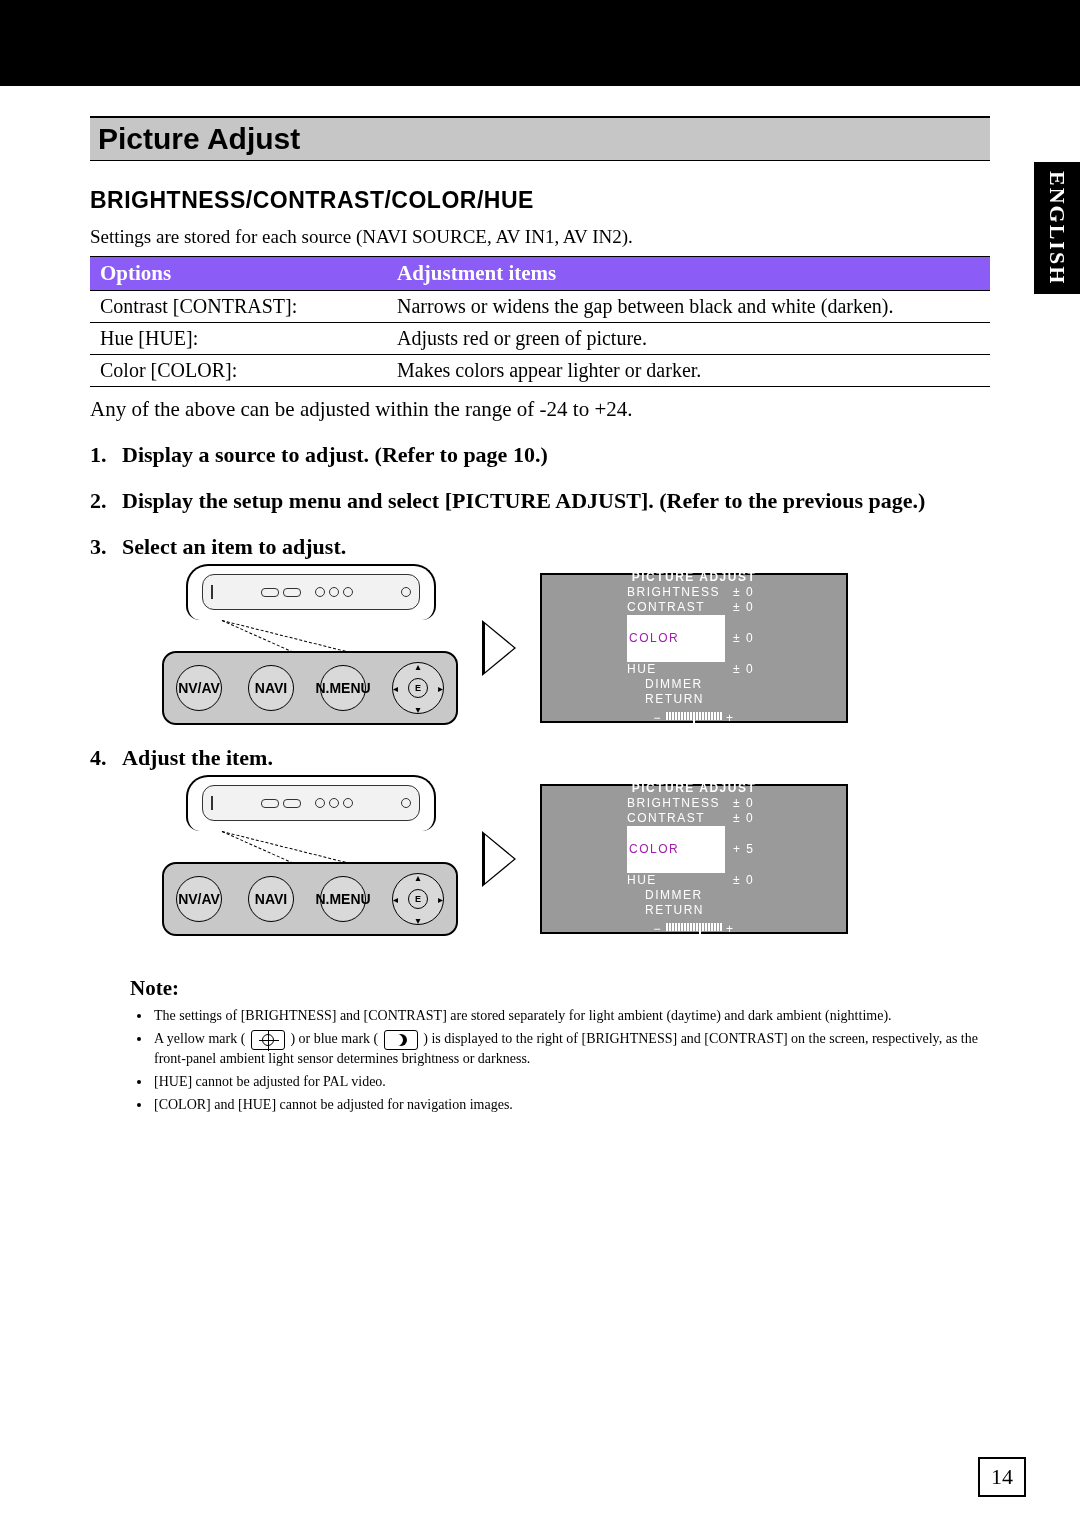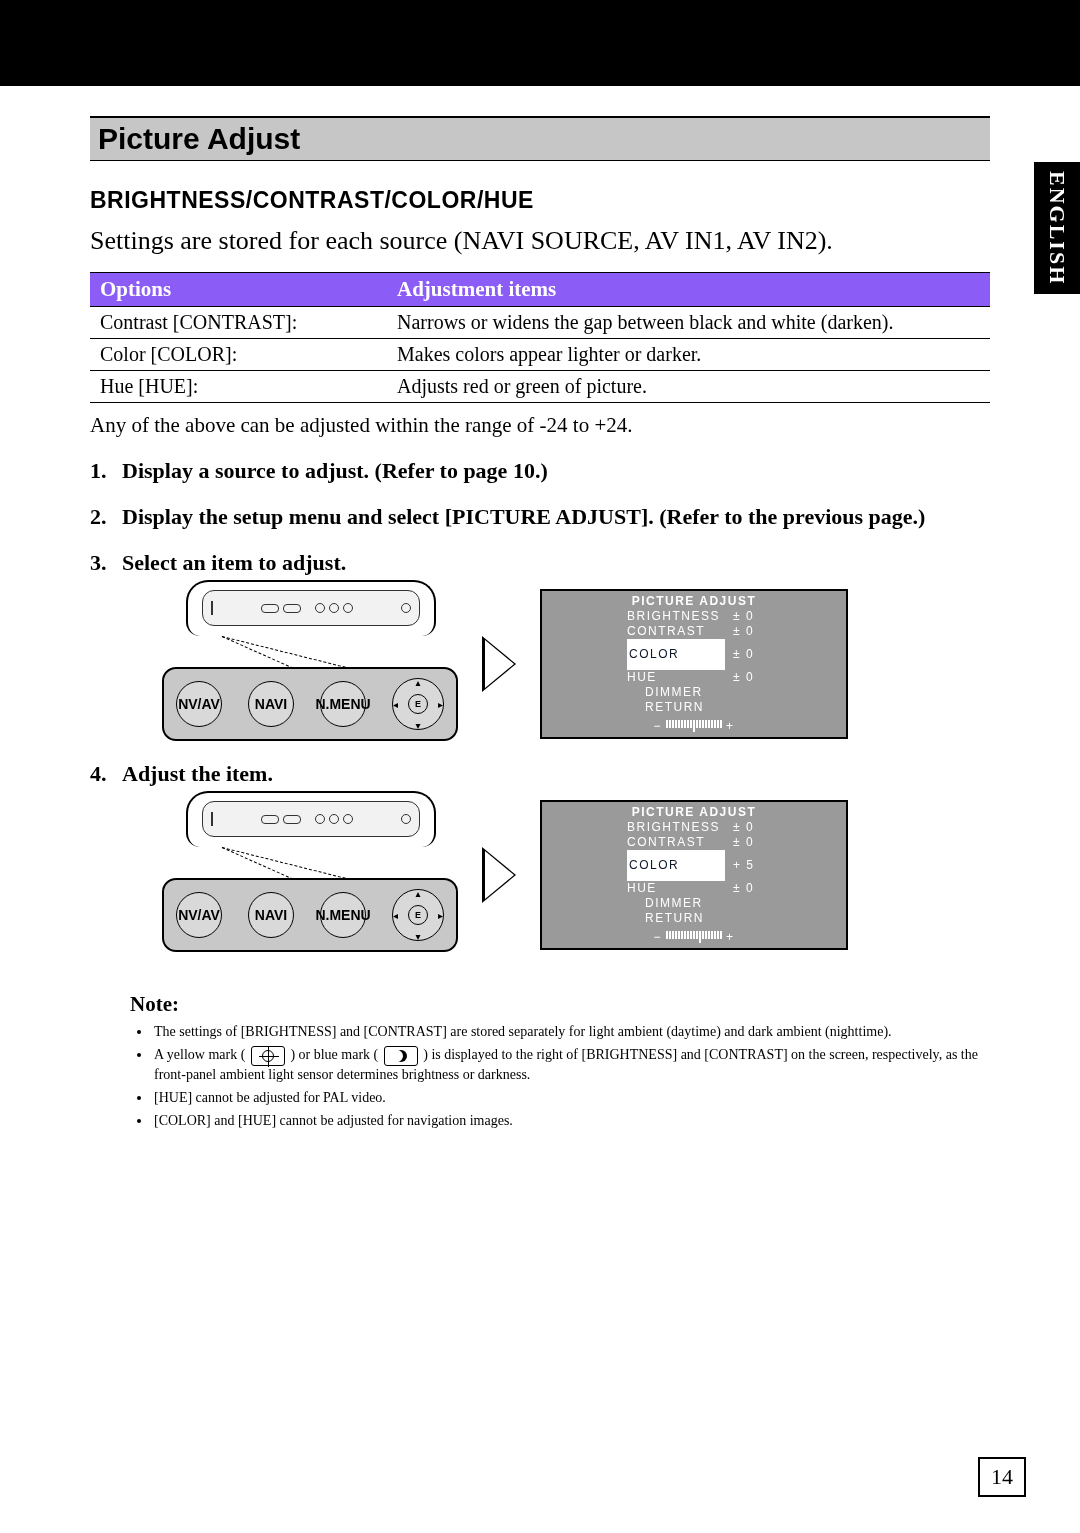--- a/index.html
+++ b/index.html
@@ -2,21 +2,21 @@
 <html><head>
 <meta charset="utf-8">
 <style>
   * { box-sizing: border-box; margin: 0; padding: 0; }
   body { width: 1080px; height: 1533px; background: #fff; font-family: "Times New Roman", serif; color: #000; position: relative; }
   .topband { background: #000; height: 86px; width: 100%; }
   .page { padding: 30px 90px 0 90px; }
   .section-bar { background: #c6c6c6; border-top: 2px solid #000; border-bottom: 1px solid #000; padding: 4px 8px; margin-bottom: 26px; }
   .section-bar-title { font-family: Arial, Helvetica, sans-serif; font-weight: bold; font-size: 30px; }
   .subheading { font-family: Arial, Helvetica, sans-serif; font-weight: bold; font-size: 23px; letter-spacing: 0.5px; margin-bottom: 12px; }
-  .intro { font-size: 26px; margin-bottom: 16px; }
+  .intro { font-size: 19px; margin-bottom: 8px; }
   table.opts { width: 100%; border-collapse: collapse; margin-bottom: 10px; }
   table.opts th { background: #8b5cf6; color: #fff; font-family: "Times New Roman", serif; font-weight: bold; font-size: 21px; text-align: left; padding: 4px 10px; border-top: 1px solid #000; border-bottom: 1px solid #000; }
   table.opts td { font-size: 20px; padding: 4px 10px; border-bottom: 1px solid #000; }
   .rangenote { font-size: 21px; margin-bottom: 20px; }
   ol.steps { list-style: none; counter-reset: step; margin-bottom: 20px; }
   ol.steps > li { font-family: "Times New Roman", serif; font-size: 22px; font-weight: bold; margin-bottom: 12px; position: relative; padding-left: 32px; margin-top: 20px; }
   ol.steps > li::before { counter-increment: step; content: counter(step) "."; position: absolute; left: 0; }
   .stepline { display: inline; }
   .figrow { display: flex; align-items: center; gap: 24px; margin: 10px 0 18px 40px; }
   
@@ -34,21 +34,21 @@
   .dpad .arr { position:absolute; font-size:10px; }
   .dashline { position:absolute; border-top:1.5px dashed #000; }
   .arrowbig { width:0; height:0; border-top:28px solid transparent; border-bottom:28px solid transparent; border-left:34px solid #000; position:relative; }
   .arrowbig::after { content:""; position:absolute; left:-31px; top:-24px; width:0; height:0; border-top:24px solid transparent; border-bottom:24px solid transparent; border-left:29px solid #fff; }
   
   .osd { width: 308px; height: 150px; background: #9a9a9a; border: 2px solid #000; padding: 10px 14px; font-family: Arial, sans-serif; color:#fff; font-size:12px; letter-spacing:1.5px; display:flex; flex-direction:column; align-items:center; justify-content:center; gap:0; }
   .osd .title { font-weight:bold; margin-bottom:1px; }
   .osd .row { display:flex; gap:8px; align-items:center; line-height:1.25; }
   .osd .lbl { width:98px; text-align:left; }
   .osd .val { width:28px; text-align:left; }
-  .osd .sel { background:#fff; color:#0f172a; padding:8px 2px; }
+  .osd .sel { background:#fff; color:#a21caf; padding:16px 2px; }
   .osd .bar { margin-top:4px; display:flex; align-items:center; gap:4px; font-size:12px; }
   .osd .ticks { display:flex; gap:1px; }
   .osd .ticks span { width:2px; height:8px; background:#fff; display:block; }
   .osd .ticks .mid { height:12px; }
   .notehead { font-family:"Times New Roman", serif; font-weight:bold; font-size:21px; margin: 40px 0 6px 40px; }
   ul.notes { margin-left: 62px; }
   ul.notes li { font-size:14px; line-height:1.35; margin-bottom:4px; list-style-type:disc; padding-left:2px; }
   .inline-icon { display:inline-flex; align-items:center; justify-content:center; width:34px; height:20px; border:1px solid #000; border-radius:3px; vertical-align:middle; margin:0 2px; }
   .sun { width:12px; height:12px; border:1.5px solid #000; border-radius:50%; position:relative; }
   .sun::before,.sun::after { content:""; position:absolute; background:#000; }
@@ -81,26 +81,26 @@
         <th style="width:33%">Options</th>
         <th>Adjustment items</th>
       </tr>
     </thead>
     <tbody>
       <tr>
           <td>Contrast [CONTRAST]:</td>
           <td>Narrows or widens the gap between black and white (darken).</td>
         </tr>
       <tr>
+          <td>Hue [HUE]:</td>
+          <td>Adjusts red or green of picture.</td>
+        </tr>
+      <tr>
           <td>Color [COLOR]:</td>
           <td>Makes colors appear lighter or darker.</td>
-        </tr>
-      <tr>
-          <td>Hue [HUE]:</td>
-          <td>Adjusts red or green of picture.</td>
         </tr>
     </tbody>
   </table>
 
   <div class="rangenote">Any of the above can be adjusted within the range of -24 to +24.</div>
 
   <ol class="steps">
     <li><span class="stepline">Display a source to adjust. (Refer to page 10.)</span></li>
     <li><span class="stepline">Display the setup menu and select [PICTURE ADJUST]. (Refer to the previous page.)</span></li>
     <li><span class="stepline">Select an item to adjust.</span>

